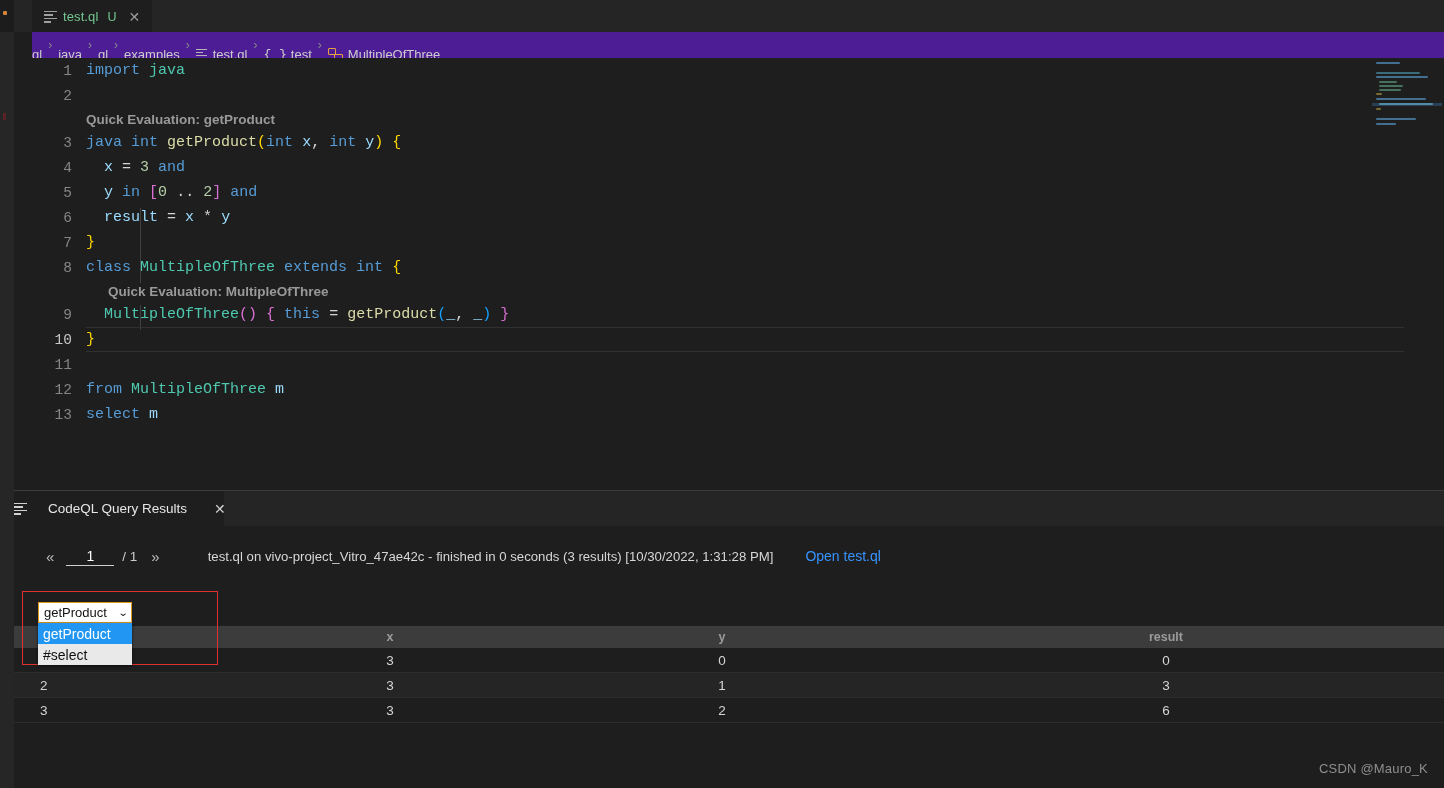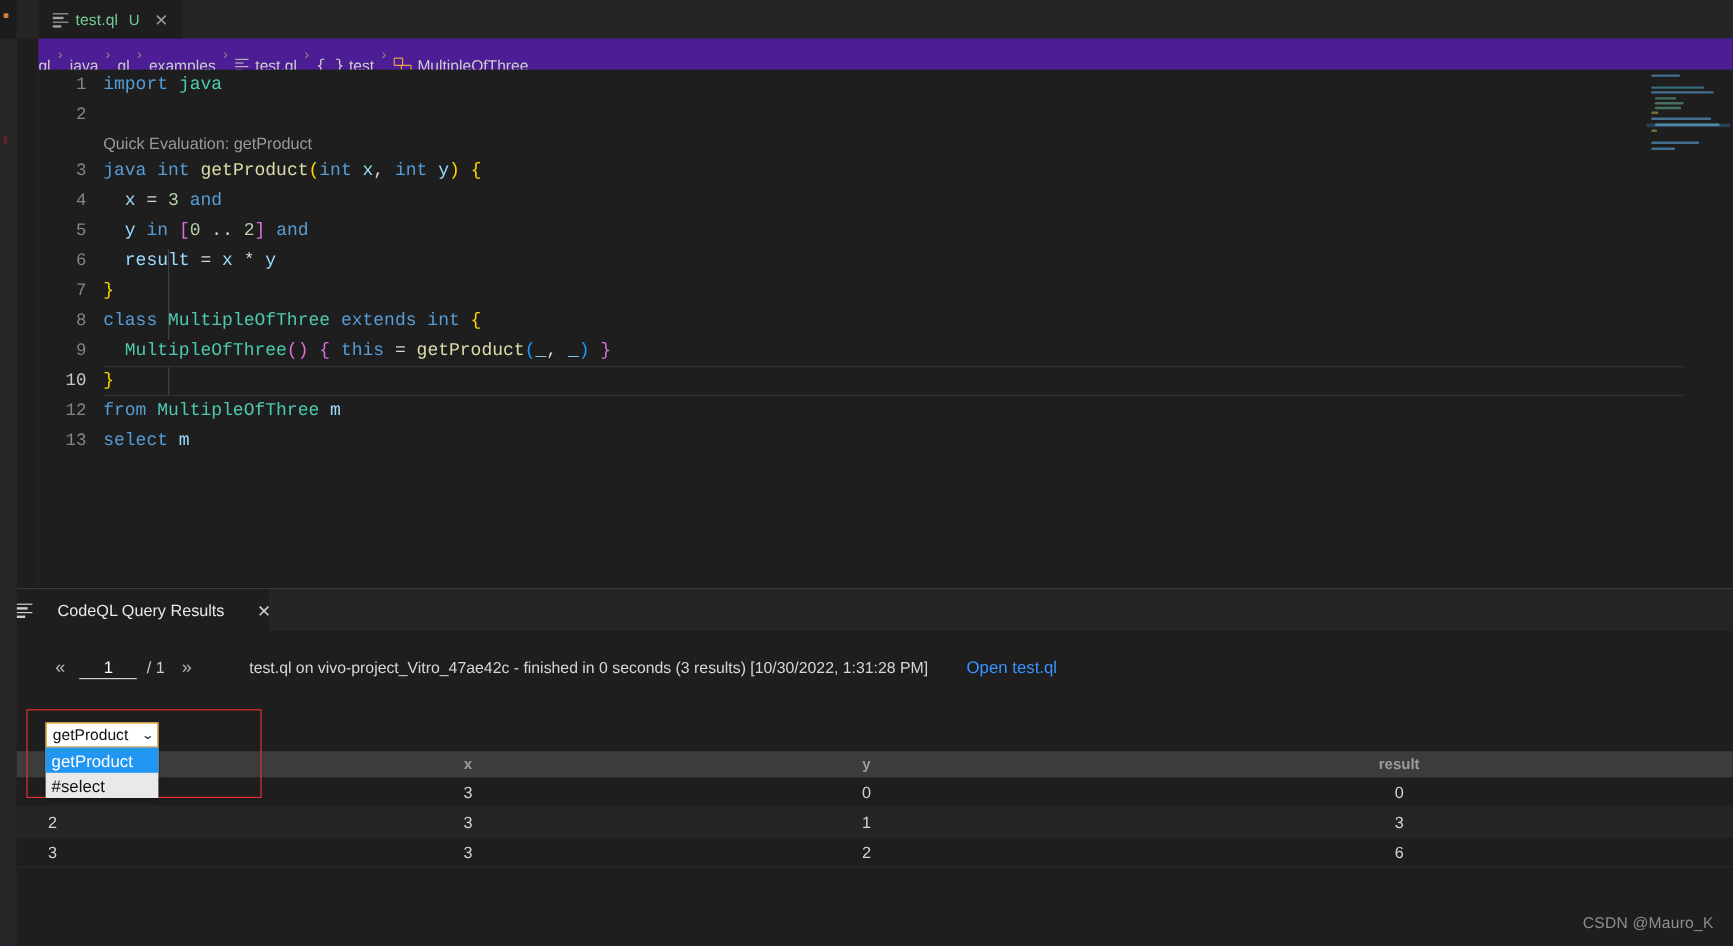--- a/index.html
+++ b/index.html
@@ -181,20 +181,21 @@
   }
   .code-row.active .ln { color: #c6c6c6; }
   .code-text { color: #d4d4d4; }
   .codelens {
     height: 22px;
     display: flex;
     align-items: center;
     font-family: "Liberation Sans", sans-serif;
     font-size: 13.5px;
     color: #999999;
+    font-weight: bold;
   }
   .codelens .cl-pad { width: 54px; flex: none; }
   .codelens-indent { padding-left: 22px; }
 
   .active-line-box {
     position: absolute;
     left: 54px; right: 40px;
     top: 0; height: 25px;
     border-top: 1px solid #303030;
     border-bottom: 1px solid #303030;
@@ -548,32 +549,40 @@
     <div class="code-row">
       <span class="ln">7</span>
       <span class="code-text"><span class="k-br-y">}</span></span>
     </div>
 
     <div class="code-row">
       <span class="ln">8</span>
       <span class="code-text"><span class="k-blue">class</span> <span class="k-green">MultipleOfThree</span> <span class="k-blue">extends</span> <span class="k-blue">int</span> <span class="k-br-y">{</span></span>
     </div>
 
+    <div class="codelens codelens-indent">
+      <span class="cl-pad"></span>
+      <span>Quick Evaluation: MultipleOfThree</span>
+    </div>
 
     <div class="code-row">
       <span class="ln">9</span>
       <span class="code-text">  <span class="k-green">MultipleOfThree</span><span class="k-br-p">()</span> <span class="k-br-p">{</span> <span class="k-blue">this</span> <span class="k-op">=</span> <span class="k-yellow">getProduct</span><span class="k-br-b">(</span><span class="k-var">_</span><span class="k-op">,</span> <span class="k-var">_</span><span class="k-br-b">)</span> <span class="k-br-p">}</span></span>
     </div>
 
     <div class="code-row active">
       <div class="active-line-box"></div>
       <span class="ln">10</span>
       <span class="code-text"><span class="k-br-y">}</span></span>
     </div>
 
+    <div class="code-row">
+      <span class="ln">11</span>
+      <span class="code-text"></span>
+    </div>
 
     <div class="code-row">
       <span class="ln">12</span>
       <span class="code-text"><span class="k-blue">from</span> <span class="k-green">MultipleOfThree</span> <span class="k-var">m</span></span>
     </div>
 
     <div class="code-row">
       <span class="ln">13</span>
       <span class="code-text"><span class="k-blue">select</span> <span class="k-var">m</span></span>
     </div>

